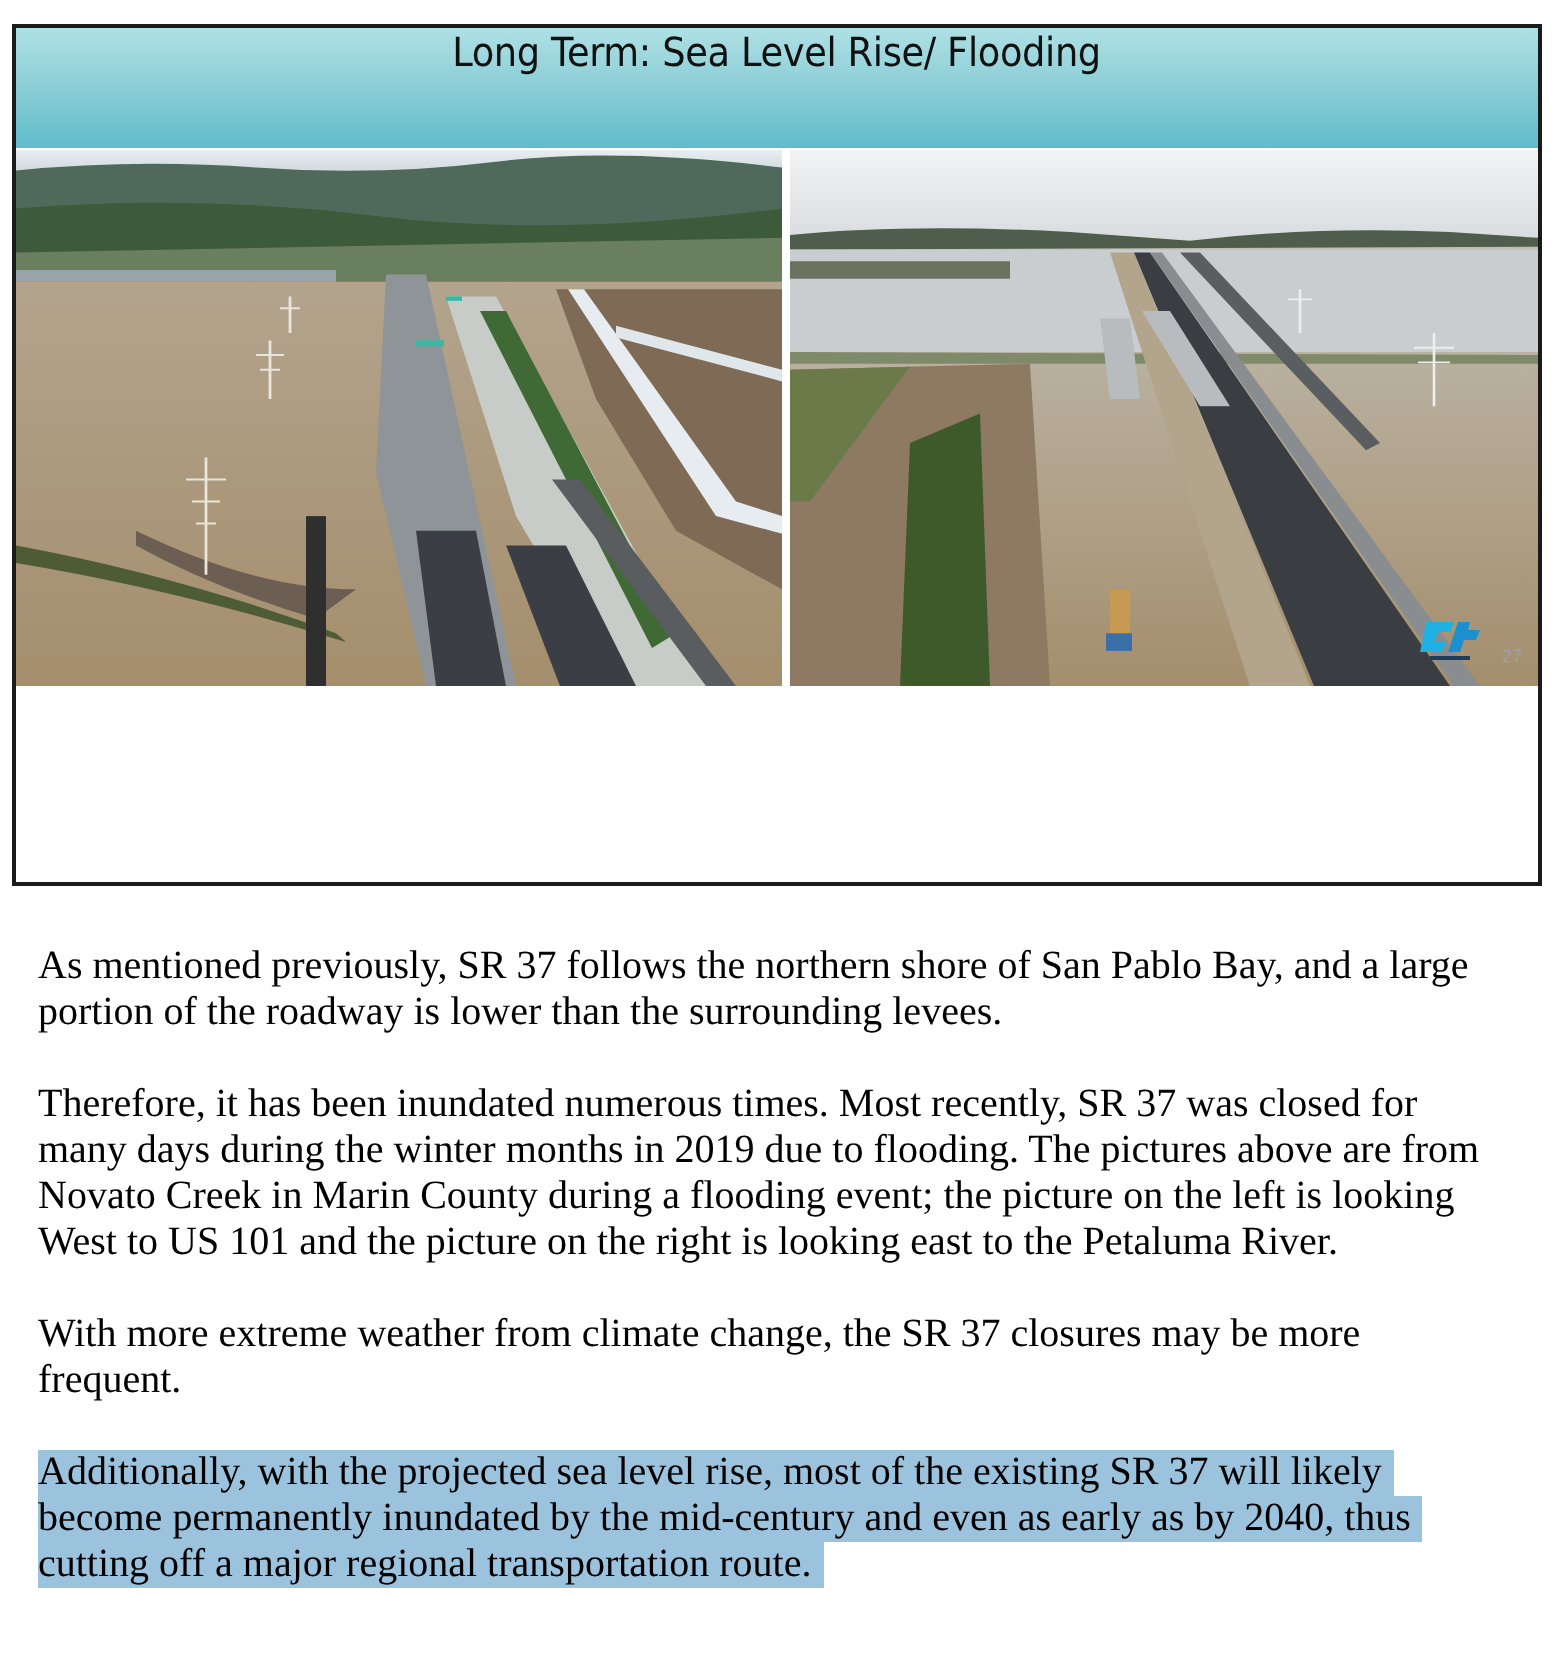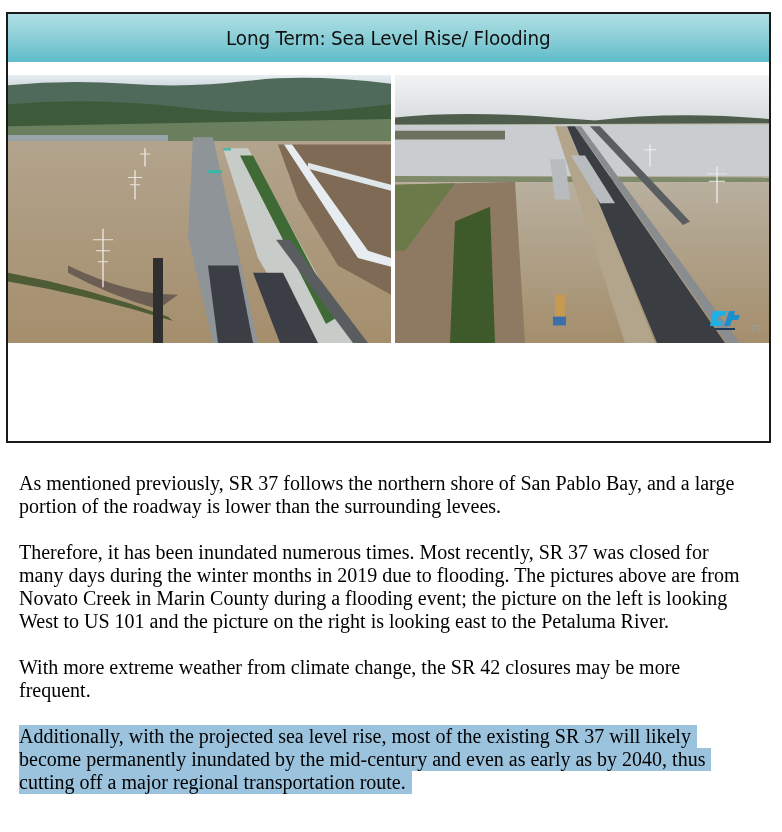--- a/index.html
+++ b/index.html
@@ -3,23 +3,23 @@
 <meta charset="utf-8">
 <style>
   html, body { margin: 0; padding: 0; background: #ffffff; }
   body { width: 782px; height: 832px; position: relative; overflow: hidden; font-family: "Liberation Sans", sans-serif; }
 
   .slide {
     position: absolute; left: 6px; top: 12px; width: 761px; height: 427px;
     border: 2px solid #1a1a1a; background: #ffffff; overflow: hidden;
   }
   .slide-header {
-    position: absolute; left: 0; top: 0; width: 761px; height: 48px;
+    position: absolute; left: 0; top: 0; width: 761px; height: 60px;
     background: linear-gradient(to bottom, #aee0e4 0%, #8fd0d8 45%, #5fbccb 100%);
-    display: flex; align-items: center; justify-content: center;
+    display: flex; align-items: flex-start; justify-content: center;
   }
   .slide-title {
     font-family: "DejaVu Sans", sans-serif; font-size: 20px; color: #111111;
     letter-spacing: -0.2px; transform: scaleX(0.92);
   }
   .photo { position: absolute; top: 61px; height: 268px; overflow: hidden; }
   .photo-left { left: 0; width: 383px; }
   .photo-right { left: 387px; width: 374px; }
   .photo svg { display: block; width: 100%; height: 100%; }
 
@@ -140,15 +140,15 @@
         <rect x="6" y="21" width="20" height="2" fill="#1f3d5a"></rect>
       </svg>
     </div>
     <div class="page-num">27</div>
   </div>
 </div>
 
 <div class="body-text">
   <p>As mentioned previously, SR 37 follows the northern shore of San Pablo Bay, and a large portion of the roadway is lower than the surrounding levees.</p>
   <p>Therefore, it has been inundated numerous times. Most recently, SR 37 was closed for many days during the winter months in 2019 due to flooding. The pictures above are from Novato Creek in Marin County during a flooding event; the picture on the left is looking West to US 101 and the picture on the right is looking east to the Petaluma River.</p>
-  <p>With more extreme weather from climate change, the SR 42 closures may be more frequent.</p>
+  <p>With more extreme weather from climate change, the SR 37 closures may be more frequent.</p>
   <p><span class="hl">Additionally, with the projected sea level rise, most of the existing SR 37 will likely become permanently inundated by the mid-century and even as early as by 2040, thus cutting off a major regional transportation route.</span></p>
 </div>
 
 </body></html>

